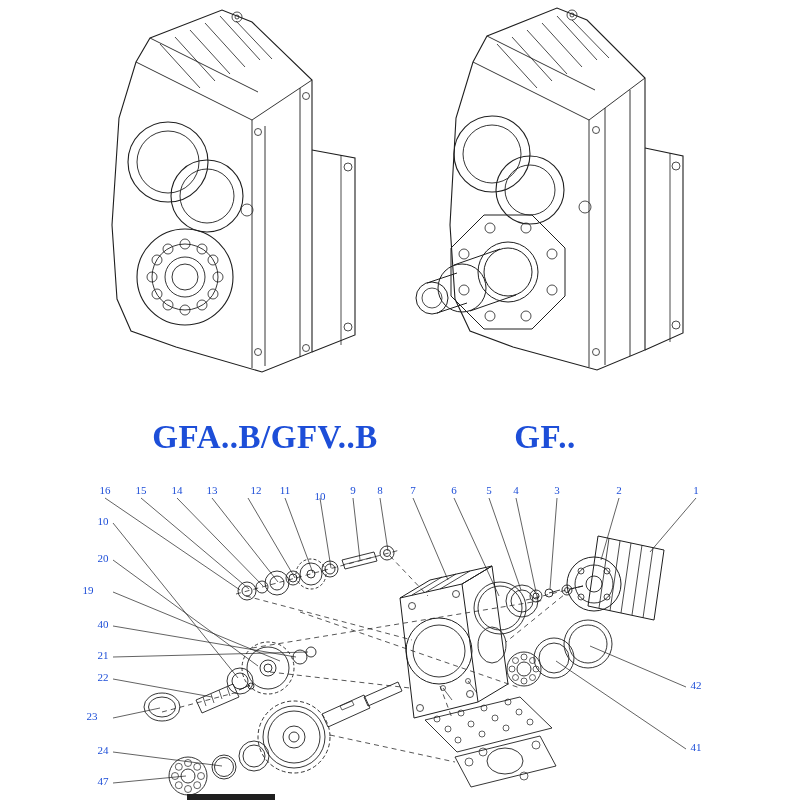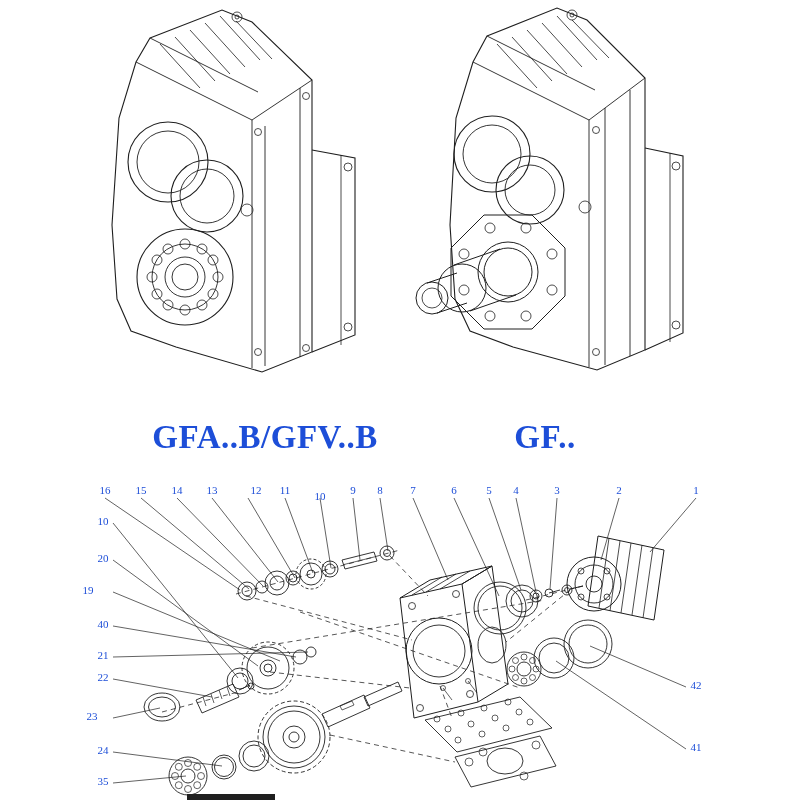--- a/index.html
+++ b/index.html
@@ -381,18 +381,18 @@
   <span class="callout" style="left:696px;top:490px;">1</span>
 
   <span class="callout" style="left:103px;top:521px;">10</span>
   <span class="callout" style="left:103px;top:558px;">20</span>
   <span class="callout" style="left:88px;top:590px;">19</span>
   <span class="callout" style="left:103px;top:624px;">40</span>
   <span class="callout" style="left:103px;top:655px;">21</span>
   <span class="callout" style="left:103px;top:677px;">22</span>
   <span class="callout" style="left:92px;top:716px;text-align:center;">23</span>
   <span class="callout" style="left:103px;top:750px;">24</span>
-  <span class="callout" style="left:103px;top:781px;">35</span>
+  <span class="callout" style="left:103px;top:781px;">47</span>
 
   <span class="callout" style="left:696px;top:685px;">42</span>
   <span class="callout" style="left:696px;top:747px;">41</span>
 
 </div>
 
 </body></html>

